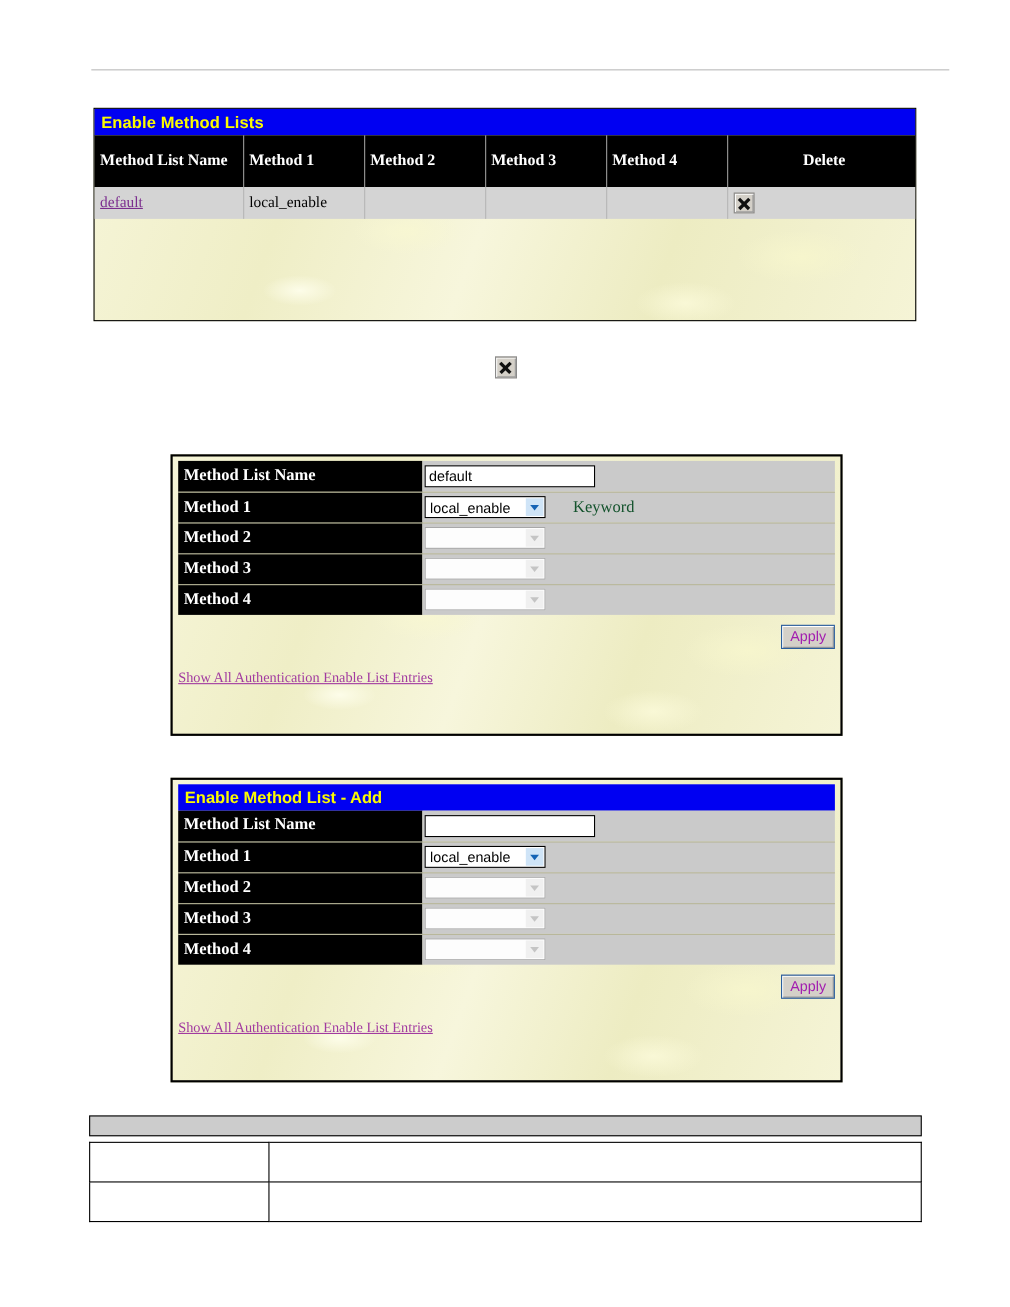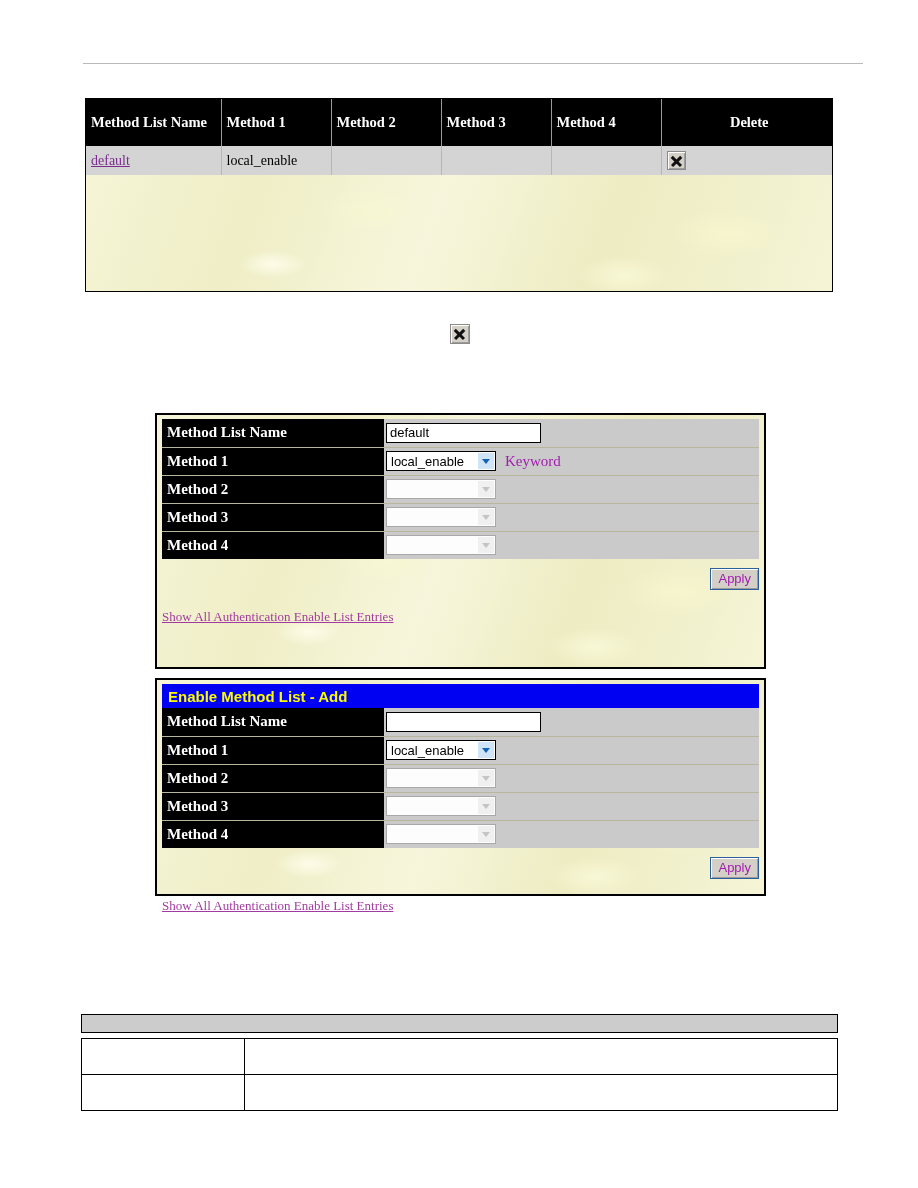--- a/index.html
+++ b/index.html
@@ -108,21 +108,21 @@
   
   .mid-x { position: absolute; left: 450px; top: 324px; }
   .mid-x .xbtn { width: 20px; height: 20px; }
 
   
   .form-panel {
     position: absolute;
     border: 2px solid #000;
   }
   .fp-edit { left: 155px; top: 413px; width: 611px; height: 256px; }
-  .fp-add  { left: 155px; top: 678px; width: 611px; height: 218px; }
+  .fp-add  { left: 155px; top: 707px; width: 611px; height: 277px; }
 
   .fp-inner { padding: 4px 5px 0 5px; }
   .fp-title {
     height: 24px; background: #0000f2;
     display: flex; align-items: center;
   }
   .fp-title span {
     font-family: "Liberation Sans", sans-serif;
     font-size: 15px; font-weight: bold; color: #fbfb00;
     padding-left: 6px;
@@ -178,22 +178,22 @@
     border-left: 4px solid transparent;
     border-right: 4px solid transparent;
     border-top: 5px solid #1463b5;
   }
   .sel.disabled { border: 1px solid #a8a8a8; background:#fdfdfd; cursor: default; }
   .sel.disabled .arrow { background: #f0f0f0; }
   .sel.disabled .arrow i { border-top-color: #c4c4c4; }
 
   .keyword {
     font-family: "Liberation Serif", serif;
-    font-size: 15px; color: #a21caf;
-    margin-left: 5px; vertical-align: middle;
+    font-size: 15px; color: #14532d;
+    margin-left: 21px; vertical-align: middle;
   }
 
   .apply-row { position: relative; height: 44px; }
   .apply-btn {
     position: absolute; right: 0px; top: 9px;
     font-family: "Liberation Sans", sans-serif;
     font-size: 13px; color: #a21caf;
     background: #d4d0c8;
     border: 1px solid #2b5f9e;
     box-shadow: inset 1px 1px 0 #ffffff, inset -1px -1px 0 #9a9a9a;
@@ -231,20 +231,23 @@
 </style>
 </head>
 <body>
 
 <div class="page">
 
   <div class="top-rule"></div>
 
   <div class="list-panel cream">
 
+    <div class="blue-bar">
+      <span>Enable Method Lists</span>
+    </div>
 
     <table class="grid">
       <colgroup>
         <col style="width:135px">
           <col style="width:110px">
           <col style="width:110px">
         <col style="width:110px">
           <col style="width:110px">
           <col>
       </colgroup>

